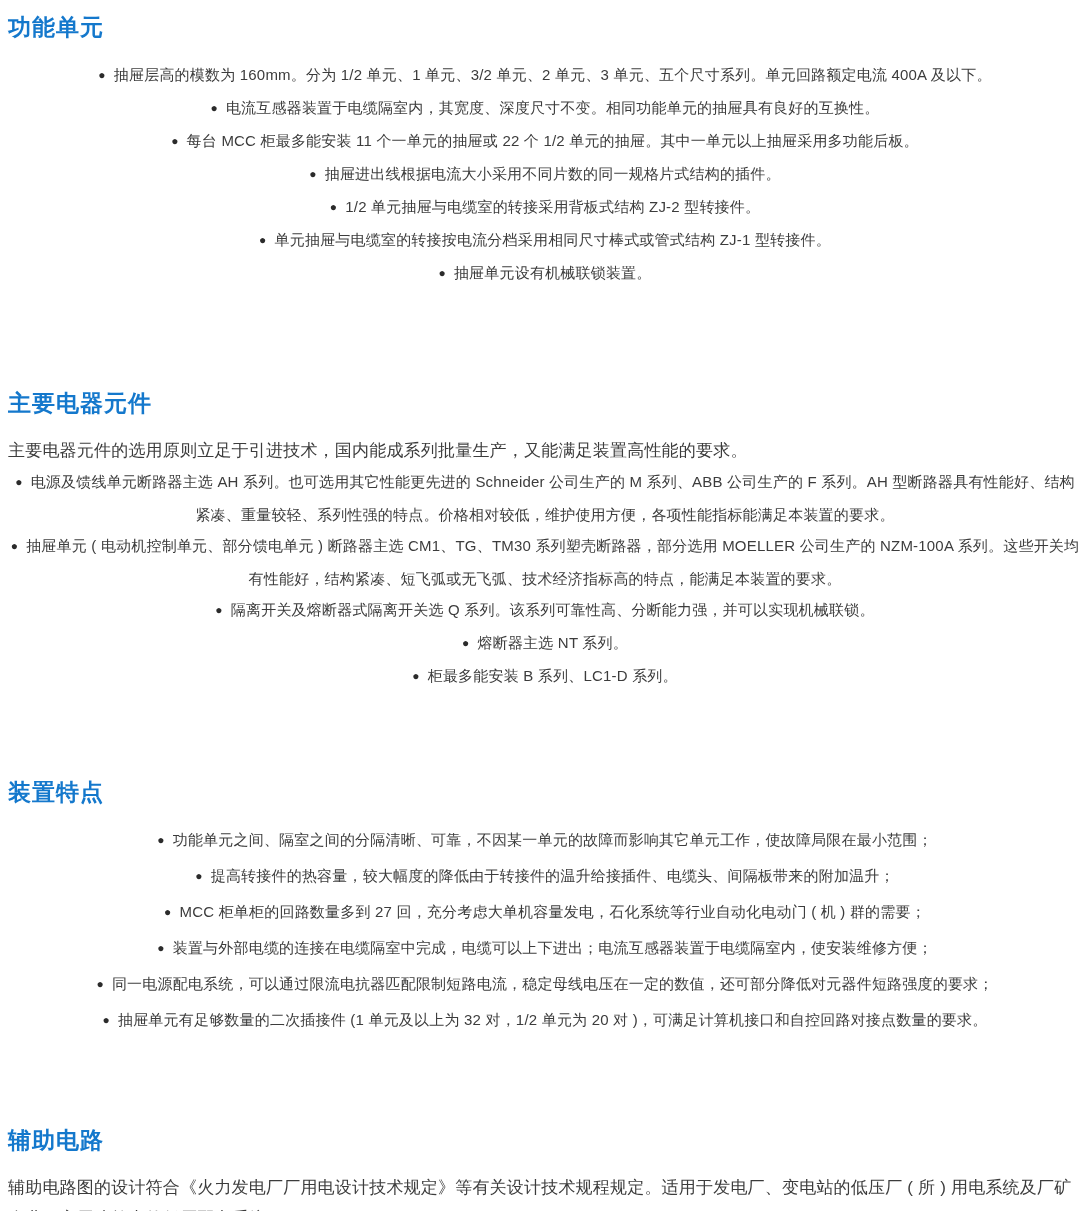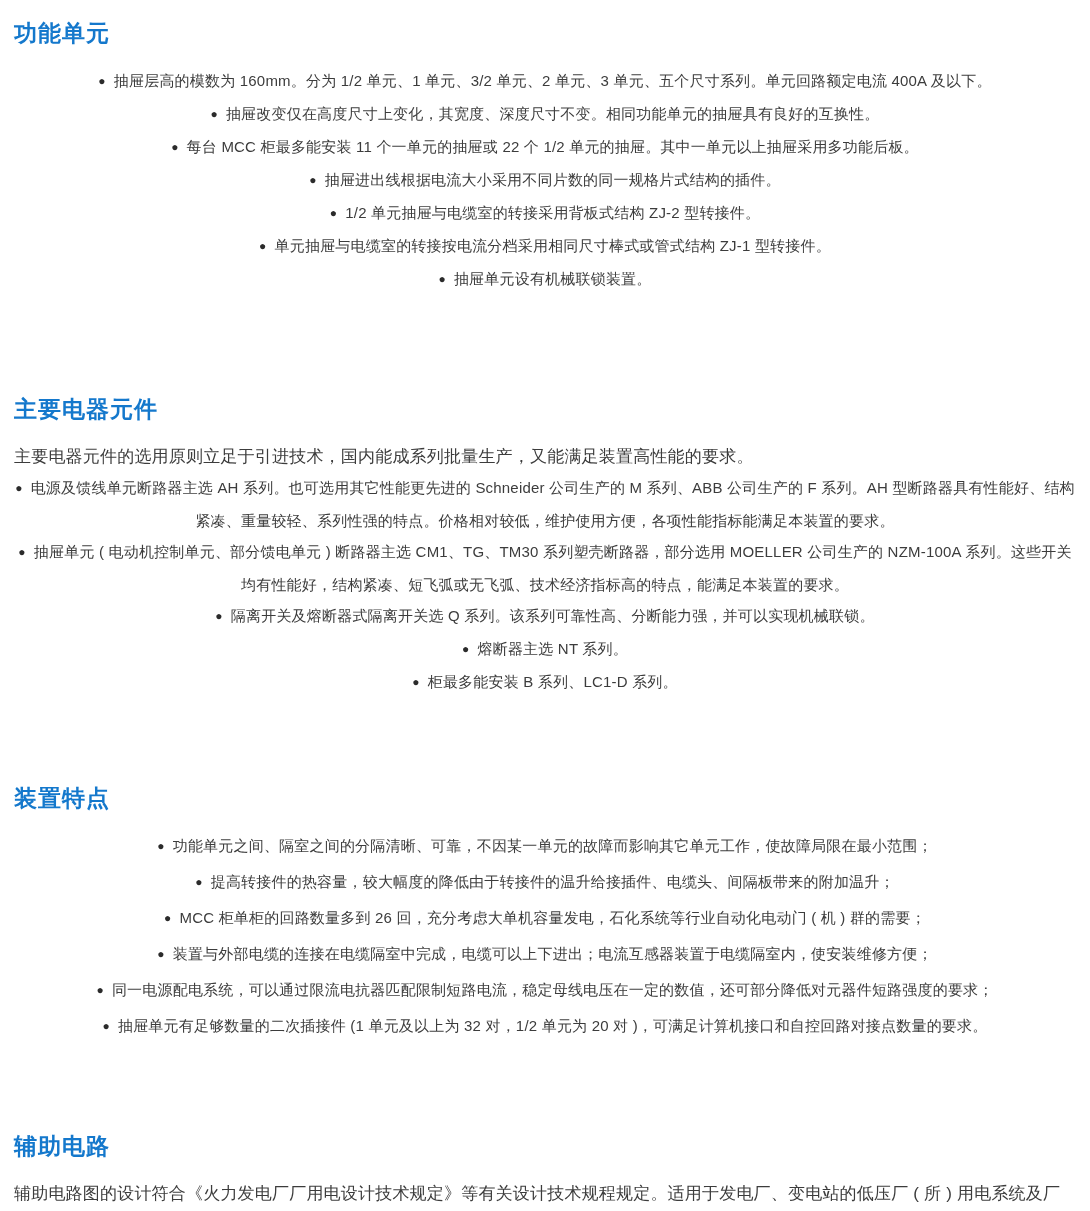--- a/index.html
+++ b/index.html
@@ -11,21 +11,21 @@
     font-family: "Liberation Sans", "DejaVu Sans", sans-serif;
     color: #3c3c3c;
   }
   .page {
     width: 1090px;
     min-height: 1211px;
     box-sizing: border-box;
     padding: 12px 8px 24px 8px;
     background: #ffffff;
   }
-  .section { margin: 6px; }
+  .section { margin: 0; }
   .section + .section.gap-lg { margin-top: 98px; }
   .section + .section.gap-md { margin-top: 84px; }
   .section + .section.gap-md2 { margin-top: 88px; }
   .section-title {
     color: #1478cc;
     font-size: 23px;
     font-weight: bold;
     line-height: 30px;
     margin: 0 0 17px 0;
     letter-spacing: 1px;
@@ -54,21 +54,21 @@
 </style>
 </head>
 <body>
 
 <div class="page">
 
   <div class="section">
     <h2 class="section-title">功能单元</h2>
     <div class="list">
       <p class="bullet-item"><span class="dot">●</span><span>抽屉层高的模数为 160mm。分为 1/2 单元、1 单元、3/2 单元、2 单元、3 单元、五个尺寸系列。单元回路额定电流 400A 及以下。</span></p>
-      <p class="bullet-item"><span class="dot">●</span><span>抽屉改变仅在高度尺寸上变化，其宽度、深度尺寸不变。相同功能单元的抽屉具有良好的互换性。</span></p>
+      <p class="bullet-item"><span class="dot">●</span><span>电流互感器装置于电缆隔室内，其宽度、深度尺寸不变。相同功能单元的抽屉具有良好的互换性。</span></p>
       <p class="bullet-item"><span class="dot">●</span><span>每台 MCC 柜最多能安装 11 个一单元的抽屉或 22 个 1/2 单元的抽屉。其中一单元以上抽屉采用多功能后板。</span></p>
       <p class="bullet-item"><span class="dot">●</span><span>抽屉进出线根据电流大小采用不同片数的同一规格片式结构的插件。</span></p>
       <p class="bullet-item"><span class="dot">●</span><span>1/2 单元抽屉与电缆室的转接采用背板式结构 ZJ-2 型转接件。</span></p>
       <p class="bullet-item"><span class="dot">●</span><span>单元抽屉与电缆室的转接按电流分档采用相同尺寸棒式或管式结构 ZJ-1 型转接件。</span></p>
       <p class="bullet-item"><span class="dot">●</span><span>抽屉单元设有机械联锁装置。</span></p>
     </div>
   </div>
 
   <div class="section gap-lg">
     <h2 class="section-title">主要电器元件</h2>
@@ -80,21 +80,21 @@
       <p class="bullet-item"><span class="dot">●</span><span>熔断器主选 NT 系列。</span></p>
       <p class="bullet-item"><span class="dot">●</span><span>柜最多能安装 B 系列、LC1-D 系列。</span></p>
     </div>
   </div>
 
   <div class="section gap-md">
     <h2 class="section-title">装置特点</h2>
     <div class="list list-spaced">
       <p class="bullet-item"><span class="dot">●</span><span>功能单元之间、隔室之间的分隔清晰、可靠，不因某一单元的故障而影响其它单元工作，使故障局限在最小范围；</span></p>
       <p class="bullet-item"><span class="dot">●</span><span>提高转接件的热容量，较大幅度的降低由于转接件的温升给接插件、电缆头、间隔板带来的附加温升；</span></p>
-      <p class="bullet-item"><span class="dot">●</span><span>MCC 柜单柜的回路数量多到 26 回，充分考虑大单机容量发电，石化系统等行业自动化电动门 ( 机 ) 群的需要；</span></p>
+      <p class="bullet-item"><span class="dot">●</span><span>MCC 柜单柜的回路数量多到 27 回，充分考虑大单机容量发电，石化系统等行业自动化电动门 ( 机 ) 群的需要；</span></p>
       <p class="bullet-item"><span class="dot">●</span><span>装置与外部电缆的连接在电缆隔室中完成，电缆可以上下进出；电流互感器装置于电缆隔室内，使安装维修方便；</span></p>
       <p class="bullet-item"><span class="dot">●</span><span>同一电源配电系统，可以通过限流电抗器匹配限制短路电流，稳定母线电压在一定的数值，还可部分降低对元器件短路强度的要求；</span></p>
       <p class="bullet-item"><span class="dot">●</span><span>抽屉单元有足够数量的二次插接件 (1 单元及以上为 32 对，1/2 单元为 20 对 )，可满足计算机接口和自控回路对接点数量的要求。</span></p>
     </div>
   </div>
 
   <div class="section gap-md2">
     <h2 class="section-title">辅助电路</h2>
     <p class="para">辅助电路图的设计符合《火力发电厂厂用电设计技术规定》等有关设计技术规程规定。适用于发电厂、变电站的低压厂 ( 所 ) 用电系统及厂矿企业、高层建筑内的低压配电系统。</p>
 

